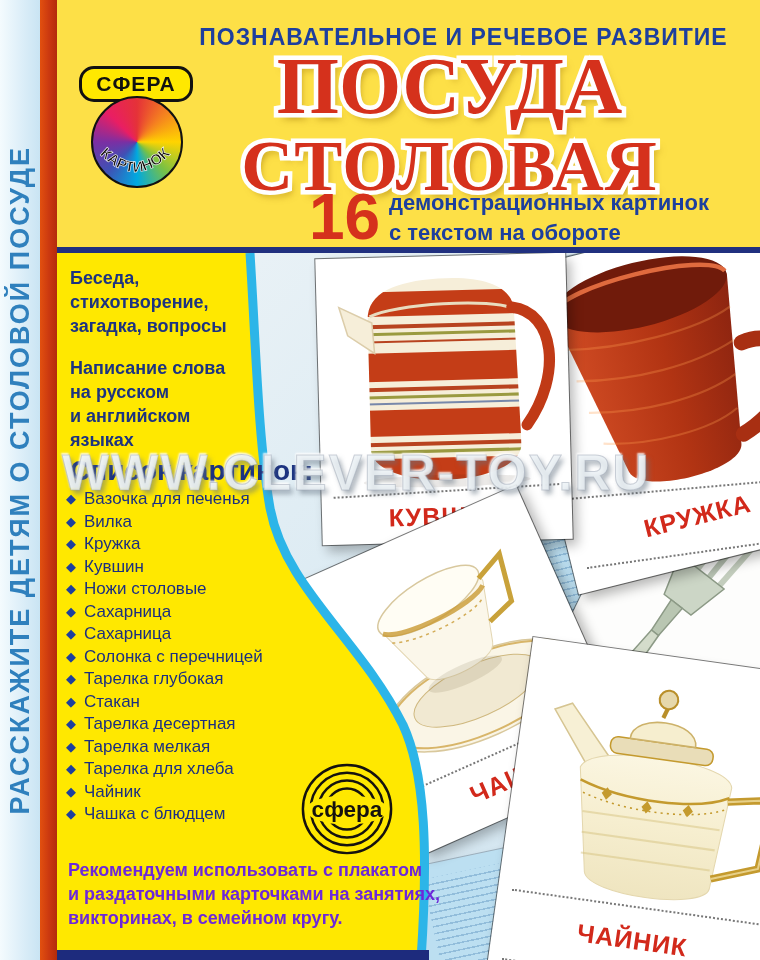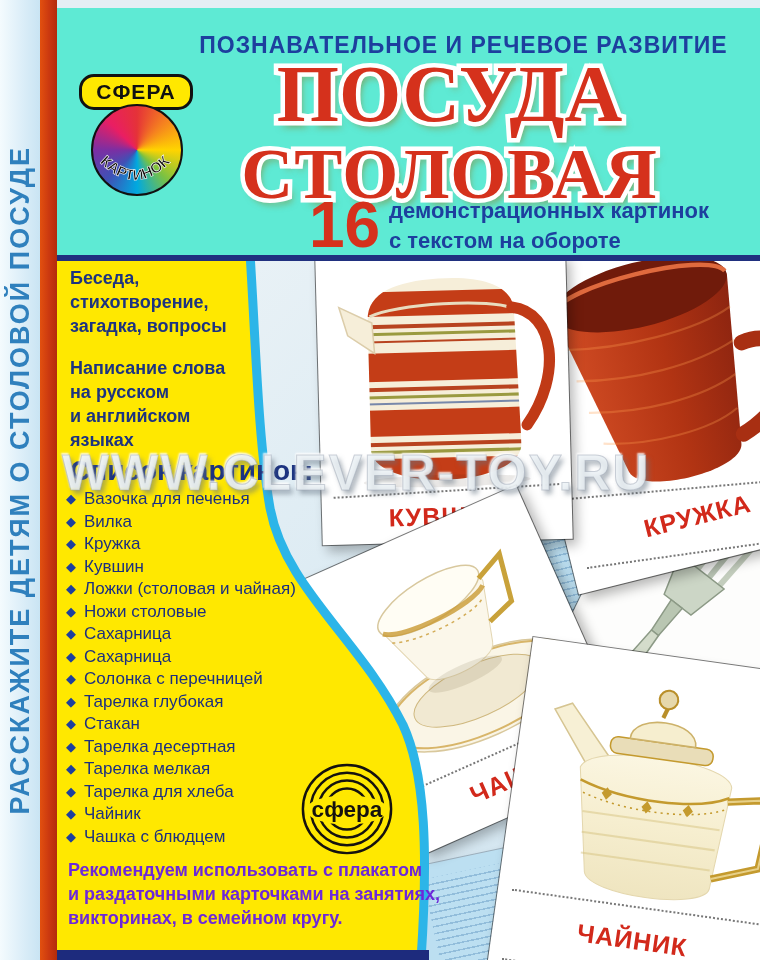--- a/index.html
+++ b/index.html
@@ -9,22 +9,22 @@
   
   .strip-blue{position:absolute;left:0;top:0;width:40px;height:960px;z-index:9;
     background:linear-gradient(90deg,#f4fbfe 0%,#dceef8 55%,#c9e4f3 100%);
     display:flex;align-items:center;justify-content:center;}
   .strip-blue .vtext{writing-mode:vertical-rl;transform:rotate(180deg);
     font-weight:bold;font-size:27px;letter-spacing:2px;color:#2f80bd;white-space:nowrap;}
   .strip-red{position:absolute;left:40px;top:0;width:17px;height:960px;z-index:9;
     background:linear-gradient(90deg,#e2500f 0%,#c83610 60%,#b32c0c 100%);}
 
   
-  .header{position:absolute;left:57px;top:0;width:703px;height:247px;background:#5eead4;
-    border-bottom:6px solid #20307f;z-index:9;margin-top:8px;}
+  .header{position:absolute;left:57px;top:0;width:703px;height:247px;background:#fde047;
+    border-bottom:6px solid #20307f;z-index:9;}
   .tagline{position:absolute;left:120px;right:10px;top:24px;text-align:center;
     font-weight:bold;font-size:23px;letter-spacing:1px;color:#1d3f9e;}
   .titles{position:absolute;left:90px;right:8px;top:0;}
   .tline{position:relative;display:block;text-align:center;line-height:1;
     font-family:"Liberation Serif",serif;font-weight:bold;}
   .tline1{margin-top:46px;font-size:80px;}
   .tline2{margin-top:4px;font-size:72px;letter-spacing:1px;}
   .tcopy{position:absolute;left:0;right:0;top:0;color:#d5311c;
     -webkit-text-stroke:9px #ffffff;text-shadow:4px 6px 7px rgba(150,105,0,.55);}
   .tmain{position:relative;color:#d5311c;}
@@ -258,21 +258,20 @@
   <div class="blob-item para p2">Написание слова
 на русском
 и английском
 языках</div>
   <div class="blob-item ltitle">Список картинок:</div>
   <ul class="blob-item plist">
     <li><span class="blt">◆</span><span>Вазочка для печенья</span></li>
     <li><span class="blt">◆</span><span>Вилка</span></li>
     <li><span class="blt">◆</span><span>Кружка</span></li>
     <li><span class="blt">◆</span><span>Кувшин</span></li>
-    <li><span class="blt">◆</span><span>Ложки (столовая и чайная)</span></li>
     <li><span class="blt">◆</span><span>Ножи столовые</span></li>
     <li><span class="blt">◆</span><span>Сахарница</span></li>
     <li><span class="blt">◆</span><span>Сахарница</span></li>
     <li><span class="blt">◆</span><span>Солонка с перечницей</span></li>
     <li><span class="blt">◆</span><span>Тарелка глубокая</span></li>
     <li><span class="blt">◆</span><span>Стакан</span></li>
     <li><span class="blt">◆</span><span>Тарелка десертная</span></li>
     <li><span class="blt">◆</span><span>Тарелка мелкая</span></li>
     <li><span class="blt">◆</span><span>Тарелка для хлеба</span></li>
     <li><span class="blt">◆</span><span>Чайник</span></li>

